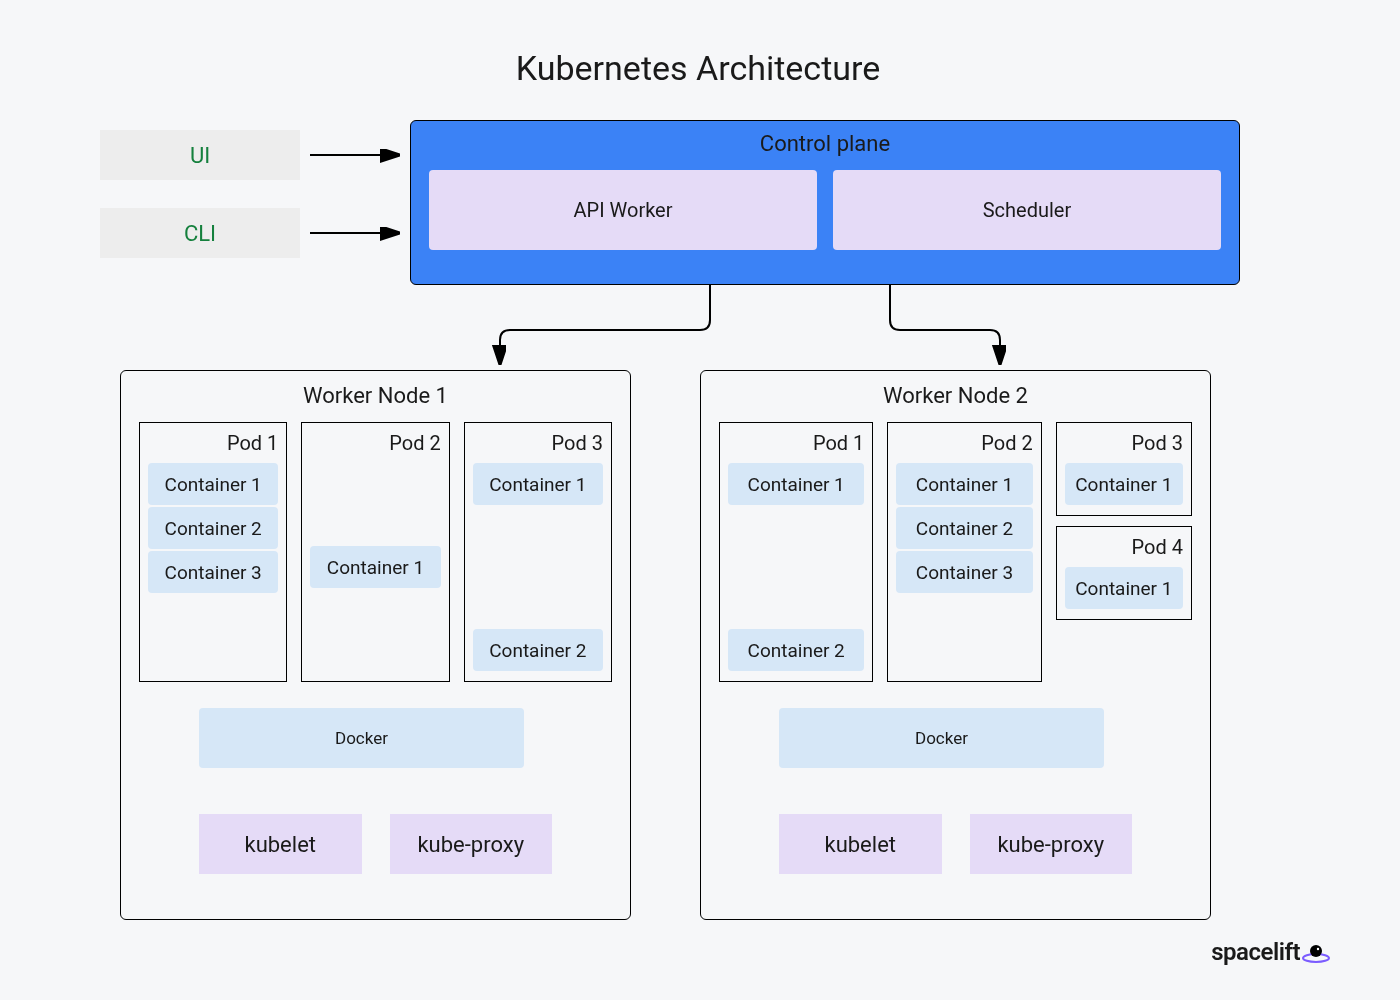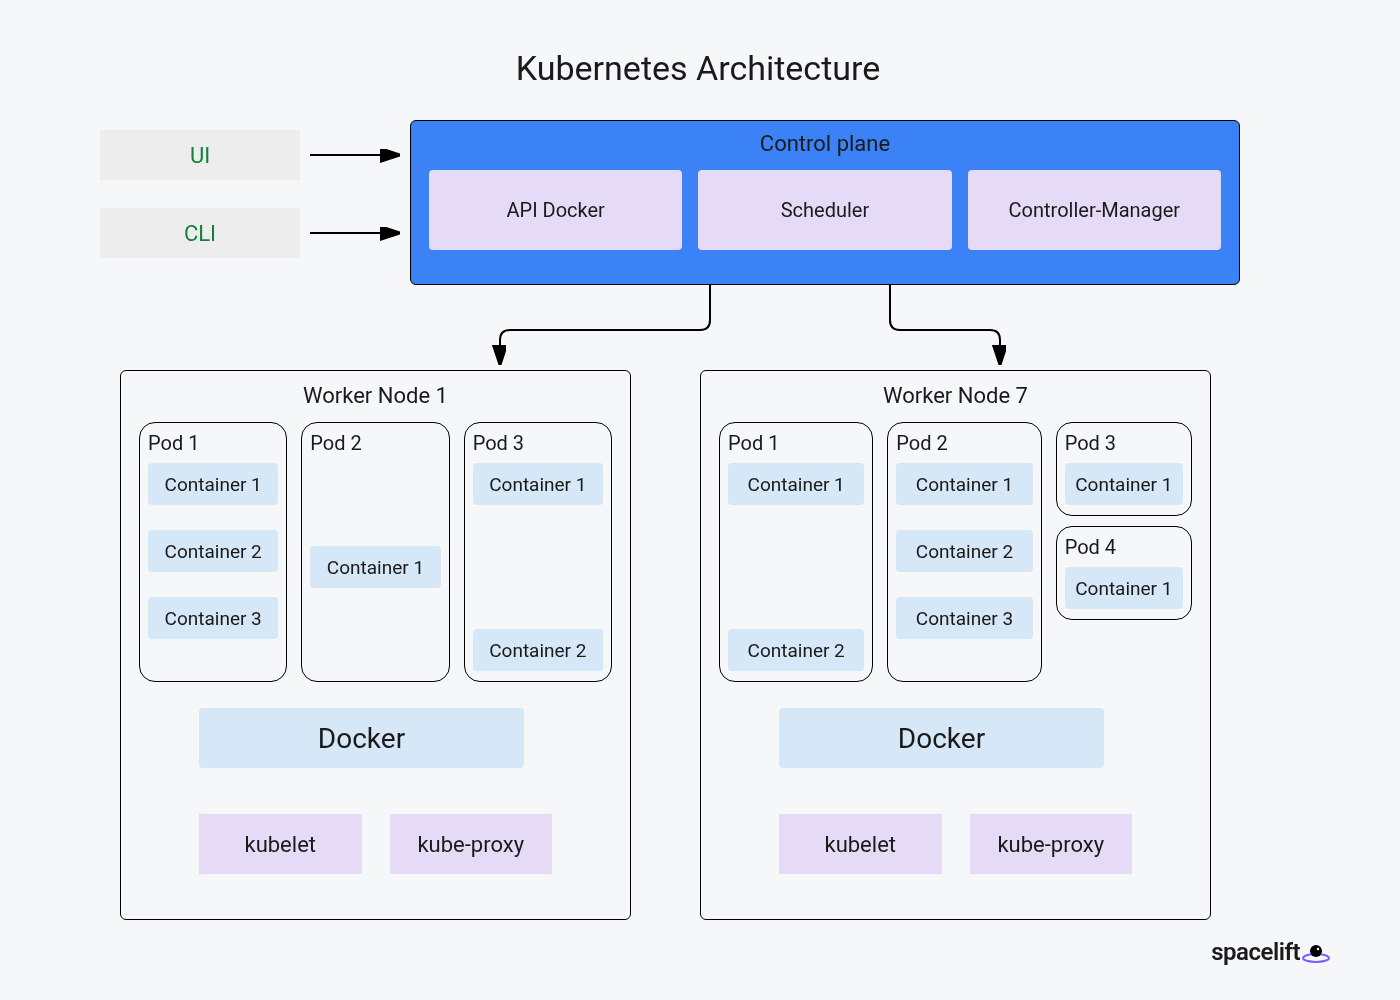--- a/index.html
+++ b/index.html
@@ -90,43 +90,43 @@
     font-size: 22px;
     margin-bottom: 14px;
   }
   .pods-row {
     display: flex;
     gap: 14px;
     height: 260px;
   }
   .pod {
     border: 1.5px solid #000;
-    border-radius: 16px;
+    border-radius: 0;
     padding: 8px 8px 10px 8px;
     background: #f6f7f9;
     display: flex;
     flex-direction: column;
-    align-items: flex-start;
+    align-items: flex-end;
     flex: 1;
   }
   .pod-col {
     display: flex;
     flex-direction: column;
     gap: 10px;
     flex: 1;
   }
   .pod-title {
     font-size: 20px;
     margin-bottom: 8px;
     text-align: center;
   }
   .pod-body {
     display: flex;
     flex-direction: column;
-    gap: 25px;
+    gap: 2px;
     width: 100%;
     flex: 1;
   }
   .pod-body.center { justify-content: center; }
   .pod-body.spread { justify-content: space-between; }
   .container-box {
     background: #d6e7f7;
     border-radius: 4px;
     height: 42px;
     display: flex;
@@ -136,21 +136,21 @@
     width: 100%;
   }
   .docker-box {
     margin-top: 26px;
     background: #d6e7f7;
     border-radius: 4px;
     height: 60px;
     display: flex;
     align-items: center;
     justify-content: center;
-    font-size: 28px;
+    font-size: 17px;
     margin-left: 60px;
     margin-right: 88px;
     text-align: center;
   }
   .kube-row {
     margin-top: 22px;
     display: flex;
     gap: 28px;
     margin-left: 60px;
     margin-right: 60px;
@@ -208,23 +208,22 @@
     </defs>
     <line x1="0" y1="13" x2="86" y2="13" marker-end="url(#ah1)"></line>
   </svg>
   <svg class="arrow" style="left:270px; top:190px;" width="100" height="30">
     <line x1="0" y1="13" x2="86" y2="13" marker-end="url(#ah1)"></line>
   </svg>
 
   <div class="control-plane">
     <div class="cp-title">Control plane</div>
     <div class="cp-row">
-      <div class="cp-box">API Docker</div>
+      <div class="cp-box">API Worker</div>
       <div class="cp-box">Scheduler</div>
-      <div class="cp-box">Controller-Manager</div>
     </div>
   </div>
 
   <svg class="arrow" style="left:440px; top:255px;" width="260" height="90">
     <path d="M230 0 L230 35 Q230 45 220 45 L30 45 Q20 45 20 55 L20 76" marker-end="url(#ah1)"></path>
   </svg>
   <svg class="arrow" style="left:840px; top:255px;" width="160" height="90">
     <path d="M10 0 L10 35 Q10 45 20 45 L110 45 Q120 45 120 55 L120 76" marker-end="url(#ah1)"></path>
   </svg>
 
@@ -254,21 +253,21 @@
       </div>
     </div>
     <div class="docker-box">Docker</div>
     <div class="kube-row">
       <div class="kube-box">kubelet</div>
       <div class="kube-box">kube-proxy</div>
     </div>
   </div>
 
   <div class="worker worker2">
-    <div class="worker-title">Worker Node 7</div>
+    <div class="worker-title">Worker Node 2</div>
     <div class="pods-row">
       <div class="pod">
         <div class="pod-title">Pod 1</div>
         <div class="pod-body spread">
           <div class="container-box">Container 1</div>
           <div class="container-box">Container 2</div>
         </div>
       </div>
       <div class="pod">
         <div class="pod-title">Pod 2</div>

